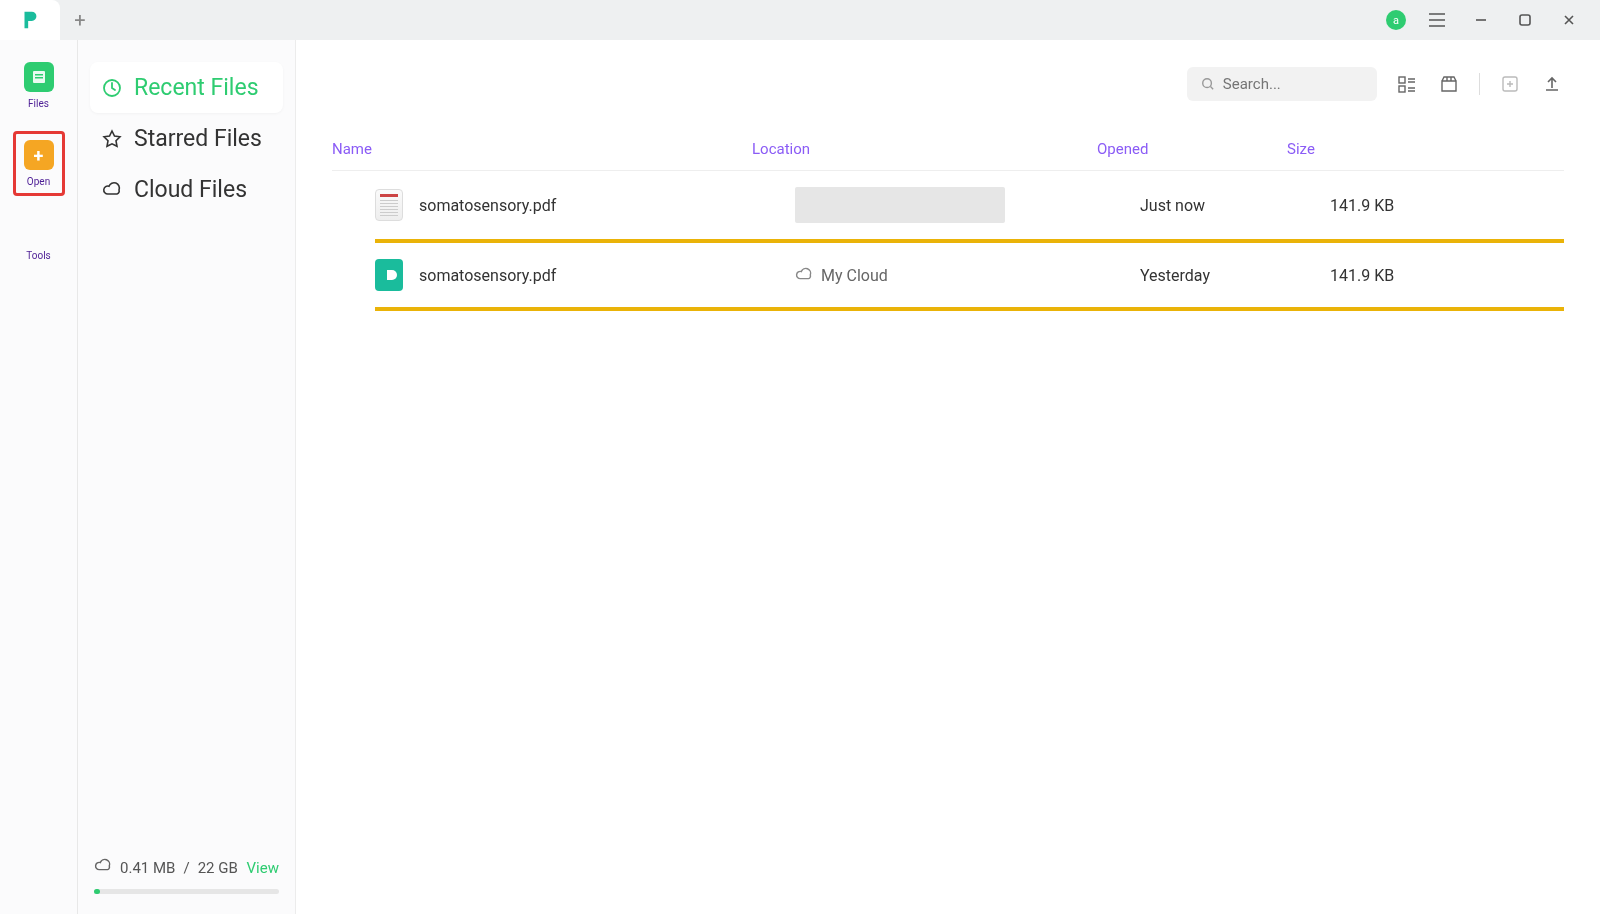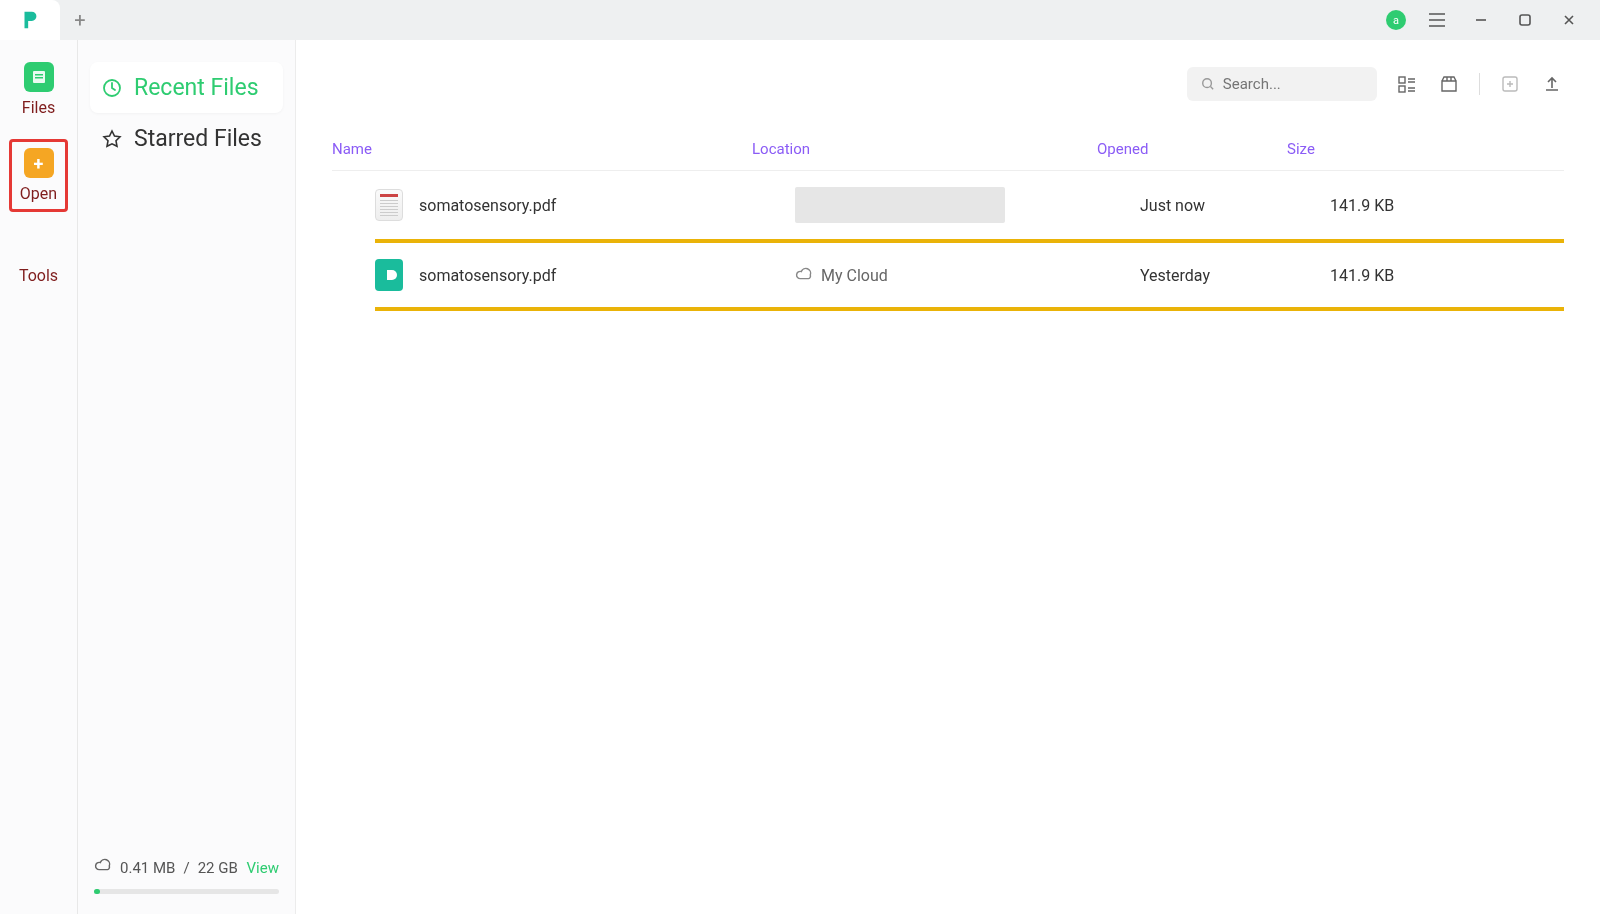--- a/index.html
+++ b/index.html
@@ -17,21 +17,21 @@
 .main { display: flex; height: calc(100% - 40px); background: #fbfbfc; }
 
 .rail { width: 78px; background: #fbfbfc; border-right: 1px solid #e8e8e8; display: flex; flex-direction: column; align-items: center; padding-top: 18px; gap: 18px; }
 .rail-item { display: flex; flex-direction: column; align-items: center; gap: 6px; cursor: pointer; padding: 4px; }
 .rail-item.highlighted { border: 3px solid #e53935; border-radius: 4px; padding: 6px 8px; }
 .rail-icon { width: 30px; height: 30px; border-radius: 6px; display: flex; align-items: center; justify-content: center; }
 .rail-icon.files { background: #2ecc71; }
 .rail-icon.open { background: #f5a623; color: #fff; font-size: 18px; font-weight: bold; }
 .rail-icon.tools { display: grid; grid-template-columns: 1fr 1fr; grid-template-rows: 1fr 1fr; gap: 2px; width: 26px; height: 26px; }
 .rail-icon.tools > div { border-radius: 3px; }
-.rail-label { font-size: 16px; color: #7f1d1d; }
+.rail-label { font-size: 10px; color: #4c1d95; }
 
 .sidebar { width: 218px; background: #fbfbfc; border-right: 1px solid #ececec; display: flex; flex-direction: column; padding: 22px 12px 12px 12px; position: relative; }
 .sidebar-item { display: flex; align-items: center; gap: 12px; padding: 12px 12px; border-radius: 8px; font-size: 23px; color: #333; cursor: pointer; }
 .sidebar-item.active { background: #fff; color: #2ecc71; box-shadow: 0 1px 3px rgba(0,0,0,0.04); }
 .sidebar-icon { width: 20px; height: 20px; display: flex; align-items: center; justify-content: center; }
 .sidebar-bottom { margin-top: auto; padding: 8px 4px; }
 .storage-row { display: flex; align-items: center; gap: 8px; font-size: 15px; color: #555; }
 .storage-row .view { color: #2ecc71; margin-left: auto; }
 .progress { height: 5px; background: #e6e6e6; border-radius: 3px; margin-top: 10px; position: relative; }
 .progress-fill { position: absolute; left: 0; top: 0; bottom: 0; width: 3%; background: #2ecc71; border-radius: 3px; }
@@ -135,20 +135,28 @@
       <span>Recent Files</span>
     </div>
     <div class="sidebar-item">
       <span class="sidebar-icon">
         <svg width="20" height="20" viewBox="0 0 20 20">
             <path stroke="#333" stroke-width="1.6" fill="none" d="M10 2l2.5 5 5.5.8-4 4 1 5.5L10 14.8 5 17.3l1-5.5-4-4L7.5 7z"></path>
           </svg>
       </span>
       <span>Starred Files</span>
     </div>
+    <div class="sidebar-item">
+      <span class="sidebar-icon">
+        <svg width="20" height="20" viewBox="0 0 20 20">
+            <path stroke="#333" stroke-width="1.6" fill="none" d="M6 14a4 4 0 1 1 1-7.8A5 5 0 0 1 17 10a3 3 0 0 1-2 4H6z"></path>
+          </svg>
+      </span>
+      <span>Cloud Files</span>
+    </div>
 
     <div class="sidebar-bottom">
       <div class="storage-row">
         <span>
           <svg width="18" height="18" viewBox="0 0 20 20">
               <path stroke="#666" stroke-width="1.6" fill="none" d="M6 14a4 4 0 1 1 1-7.8A5 5 0 0 1 17 10a3 3 0 0 1-2 4H6z"></path>
             </svg>
         </span>
         <span>0.41 MB</span>
         <span>/</span>

